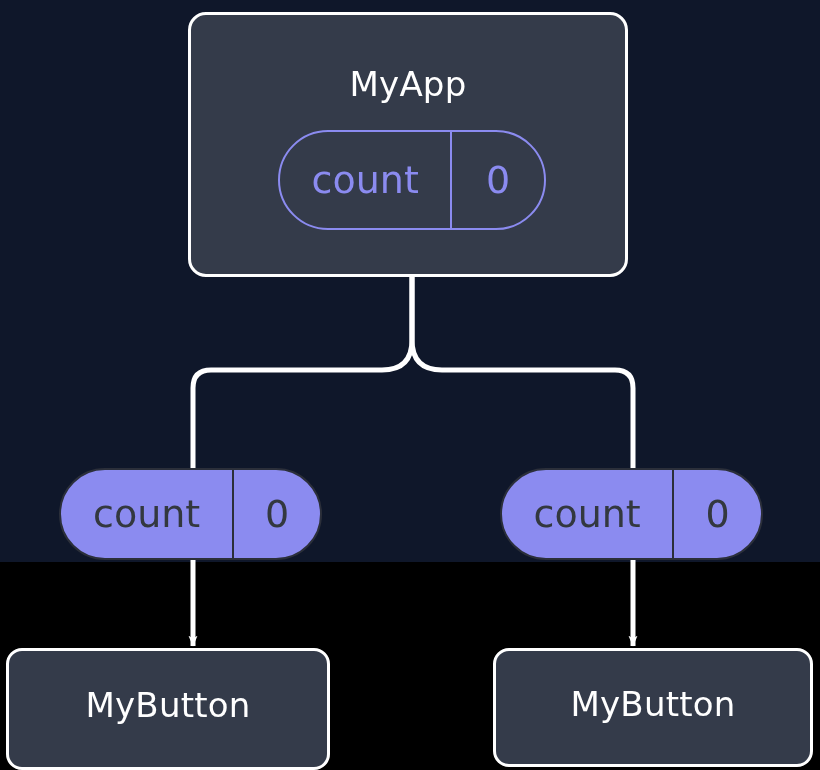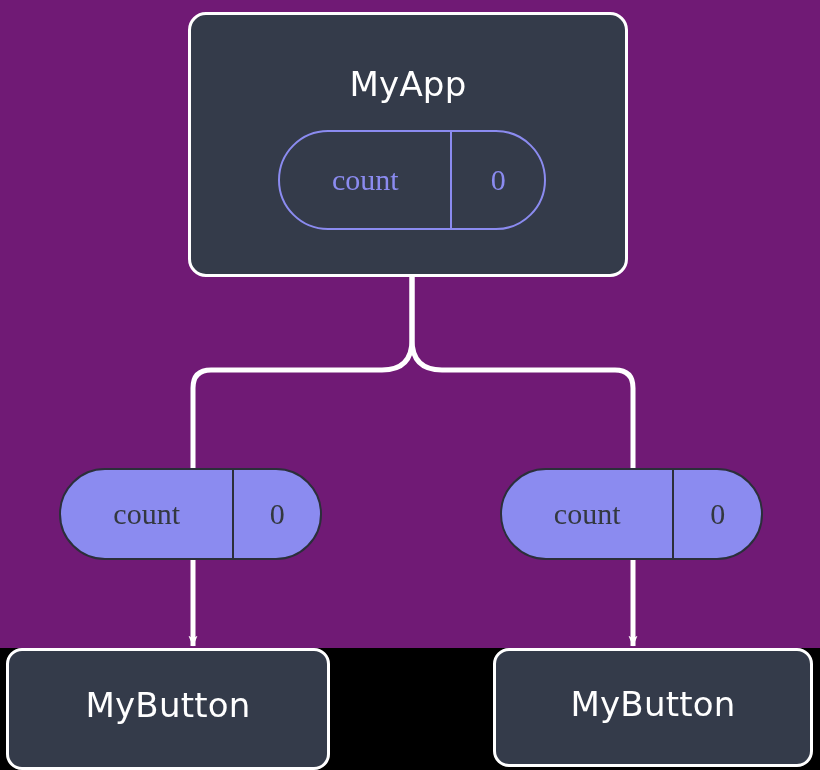--- a/index.html
+++ b/index.html
@@ -10,22 +10,22 @@
   }
   body {
     width: 820px;
     height: 770px;
     overflow: hidden;
     font-family: "DejaVu Sans", "Liberation Sans", sans-serif;
   }
   #diagram-root {
     position: relative;
     width: 820px;
-    height: 648px;
-    background: #701a75;
+    height: 562px;
+    background: #0f172a;
   }
   #edge-layer {
     position: absolute;
     left: 0;
     top: 0;
     width: 820px;
     height: 770px;
     pointer-events: none;
   }
 
@@ -88,25 +88,24 @@
     box-sizing: border-box;
     display: flex;
     align-items: stretch;
     border-radius: 999px;
     overflow: hidden;
   }
   .pill-key, .pill-val {
     display: flex;
     align-items: center;
     justify-content: center;
-    font-size: 30px;
+    font-size: 38px;
     line-height: 1;
     white-space: nowrap;
     box-sizing: border-box;
-    font-family: Liberation Serif, serif;
   }
 
   
   .state-pill.outlined {
     background: transparent;
     border: 2px solid #8b8bf0;
   }
   .state-pill.outlined .pill-key,
   .state-pill.outlined .pill-val {
     color: #8b8bf0;

